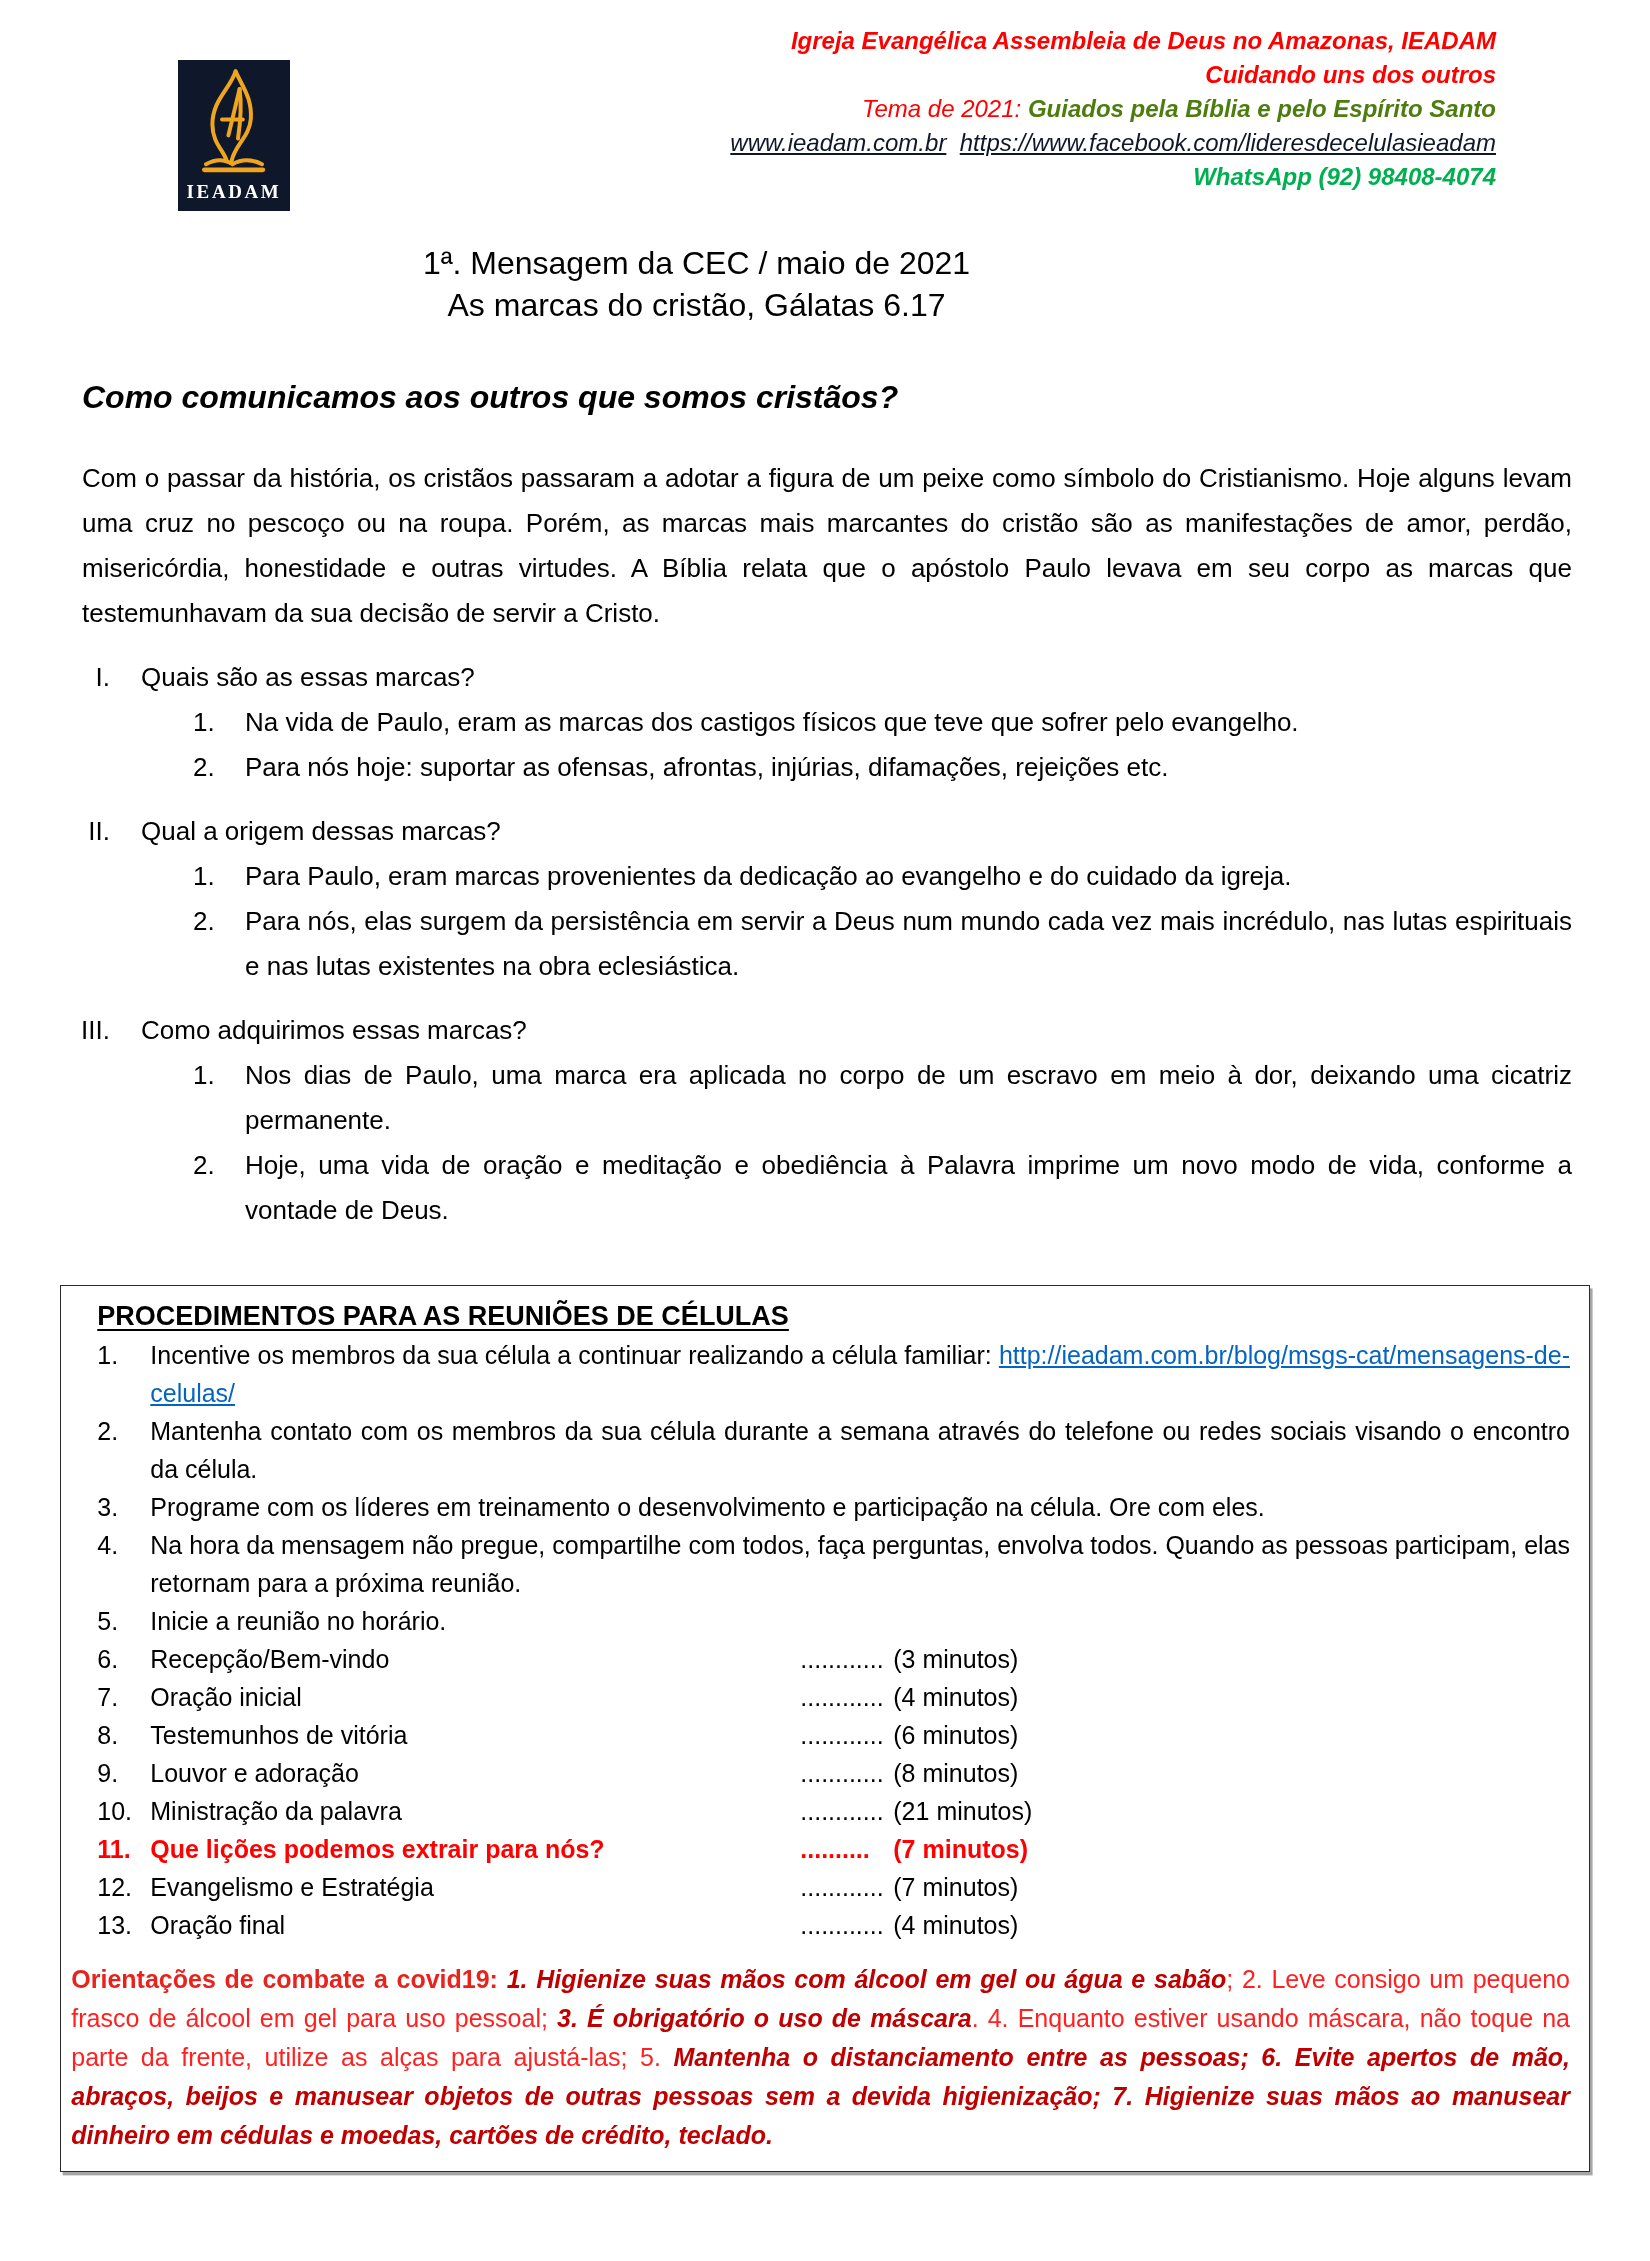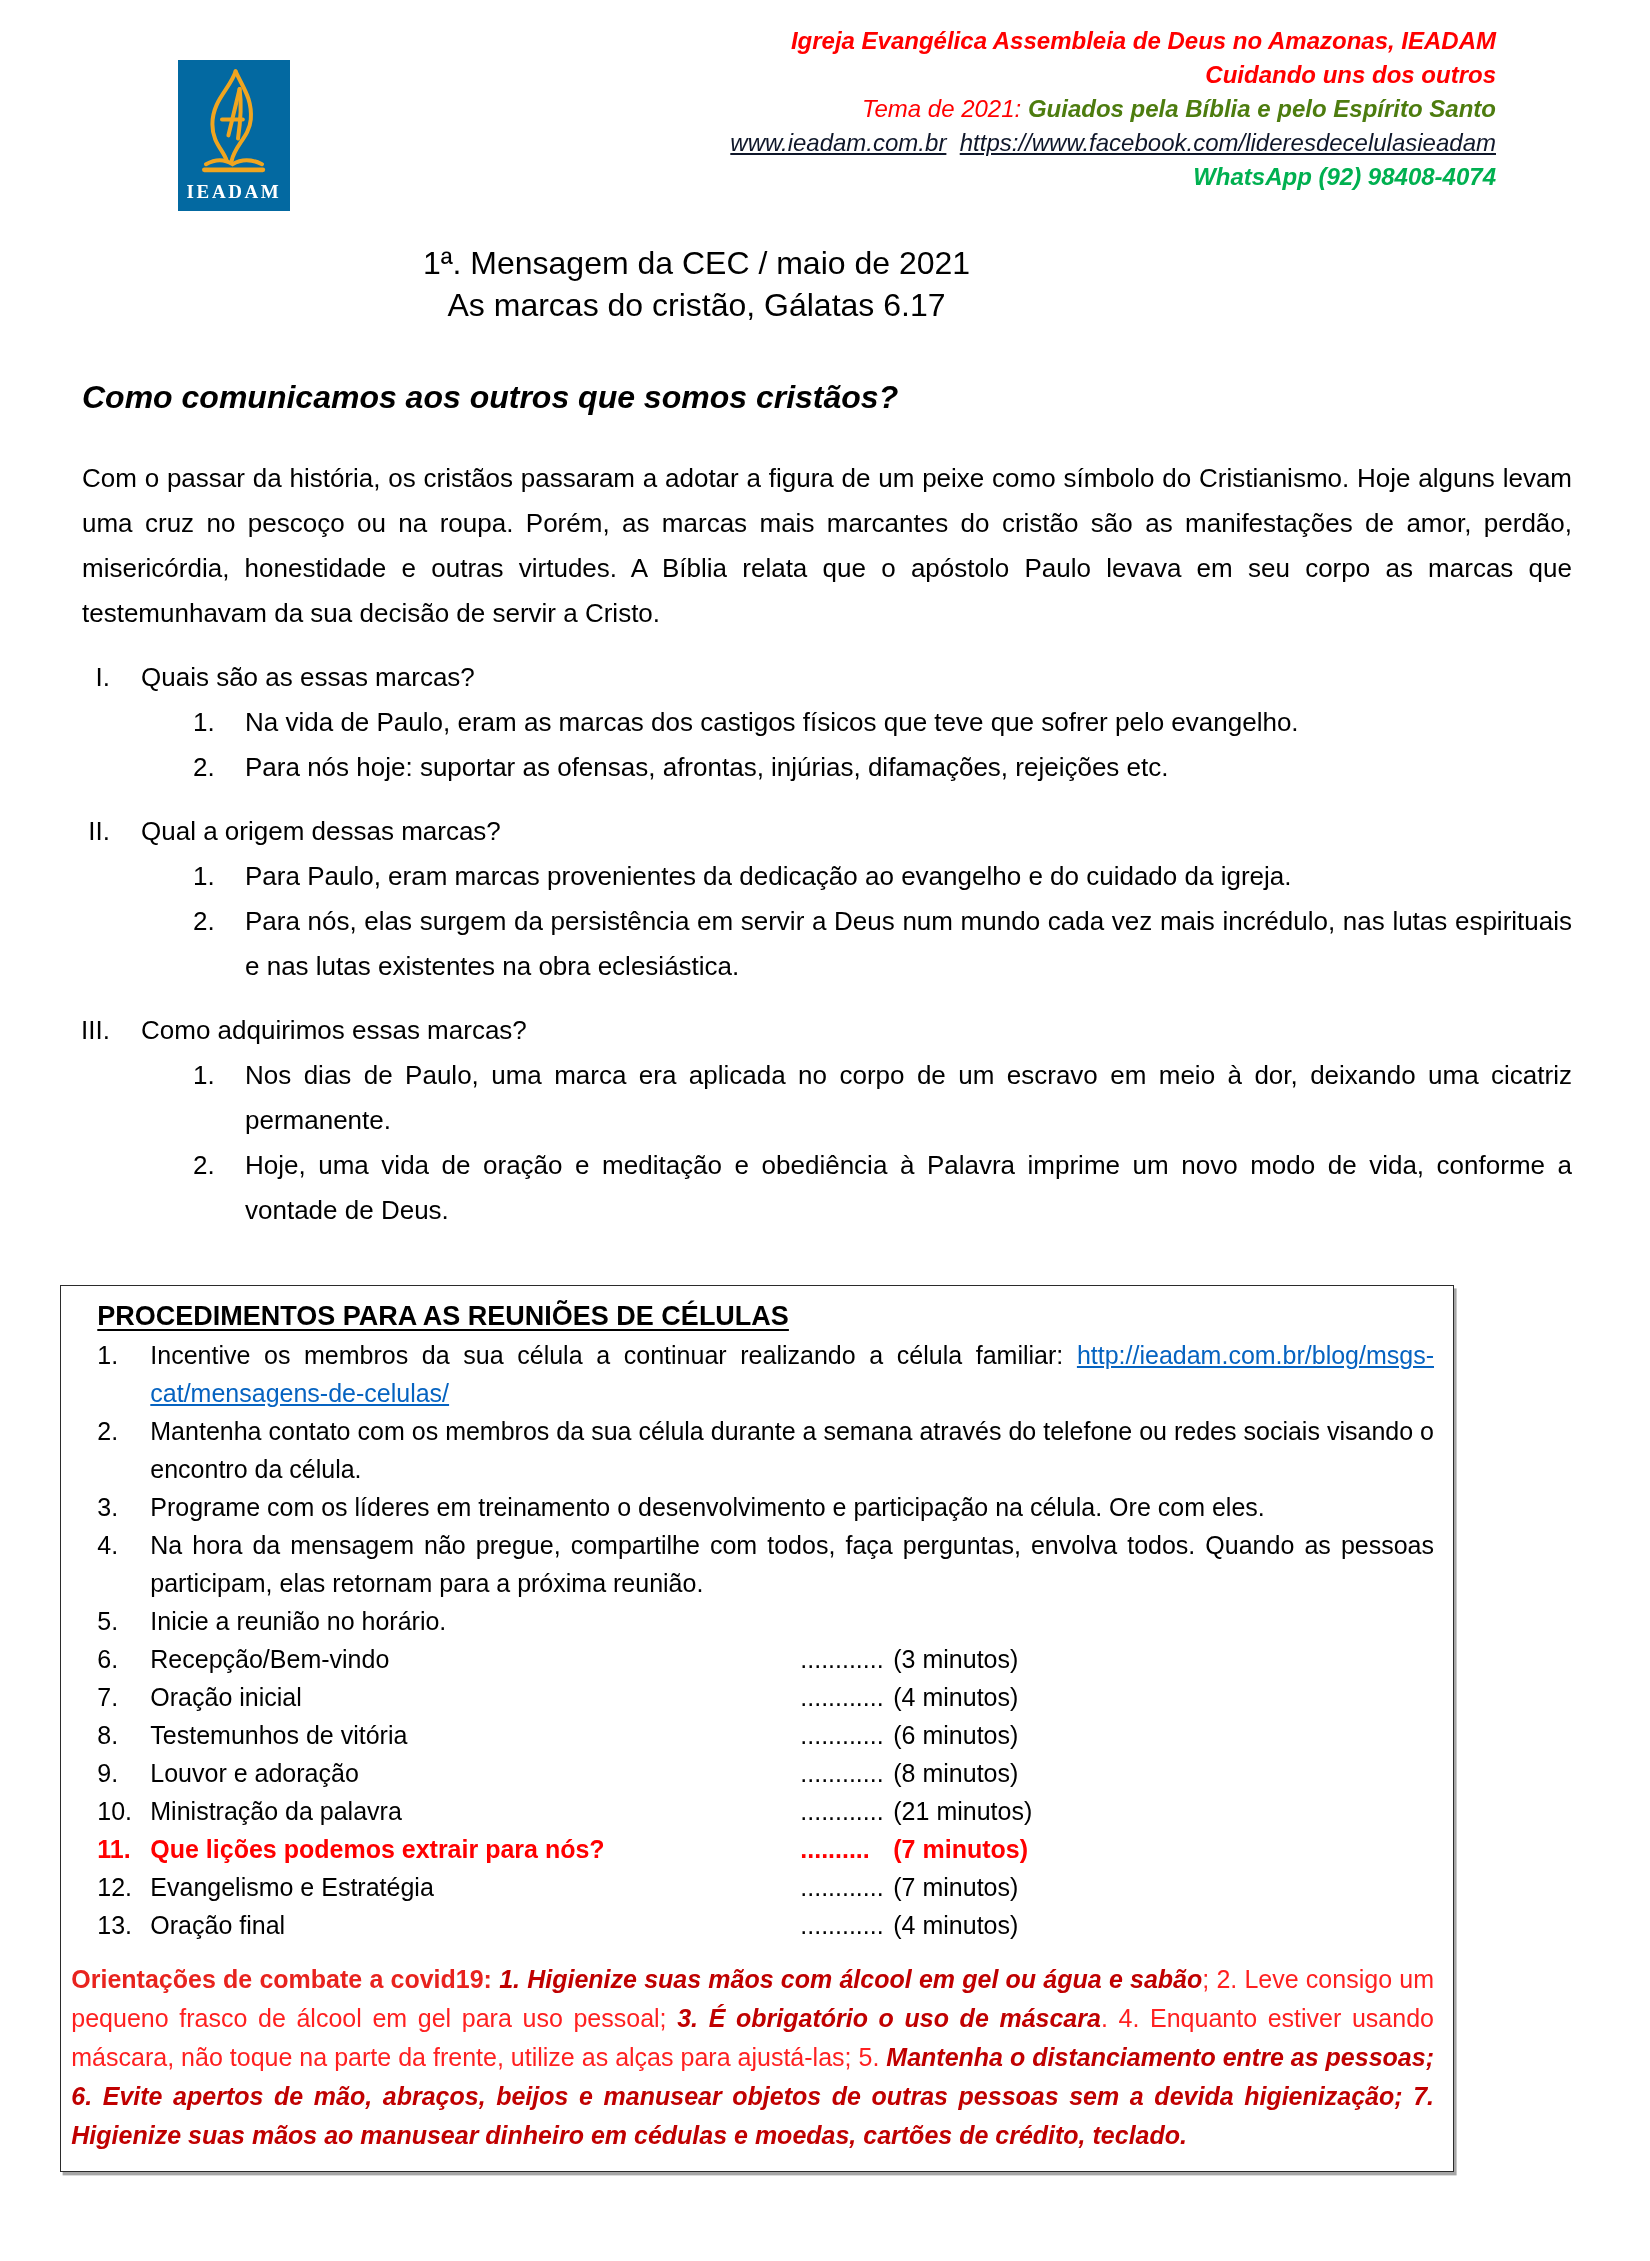--- a/index.html
+++ b/index.html
@@ -1,20 +1,20 @@
 <!DOCTYPE html>
 <html lang="pt" style="font-size:13.8px"><head>
 <meta charset="utf-8">
 <style>
   html,body{margin:0;padding:0;background:#ffffff;}
   body{width:1651px;height:2261px;font-family:"Liberation Sans",sans-serif;color:#000;}
   .page{position:relative;width:1651px;height:2261px;overflow:hidden;background:#fff;}
 
   
-  .logo{position:absolute;left:178px;top:60px;width:112px;height:151px;background:#0369a1;
+  .logo{position:absolute;left:178px;top:60px;width:112px;height:151px;background:#0f172a;
         display:flex;flex-direction:column;align-items:center;justify-content:flex-end;}
   .logo svg{position:absolute;top:5.2px;left:0;}
   .logo-text{position:relative;color:#fff;font-family:"Liberation Serif",serif;font-weight:bold;
              font-size:19px;letter-spacing:2.6px;margin-bottom:7.7px;}
   .header-text{padding-top:24px;margin-left:224px;width:1272px;text-align:right;
                font-size:24px;line-height:34px;font-weight:bold;font-style:italic;}
   .hdr-org,.hdr-slogan{color:#ff0000;}
   .hdr-theme-prefix{color:#ff0000;font-weight:normal;}
   .hdr-theme{color:#4d7c0f;}
   .hdr-links{font-weight:normal;}
@@ -35,21 +35,21 @@
   .sec-num{width:58px;text-align:right;flex-shrink:0;}
   .sec-title{margin-left:31px;}
   .sub-row{display:flex;margin-left:193px;font-size:26px;line-height:45px;}
   .sub-num{width:52px;flex-shrink:0;}
   .sub-text{flex:1;text-align:justify;}
 
   .closing-question{margin:45px 79px 0 82px;font-size:27px;line-height:45px;
                     font-weight:bold;font-style:italic;text-align:justify;}
 
   
-  .proc-box{margin:52px 0 0 60px;width:1394px;box-sizing:border-box;
+  .proc-box{margin:52px 0 0 60px;width:1530px;box-sizing:border-box;
             border:1.7px solid #2b2b2b;box-shadow:2.6px 3.4px 0 rgba(0,0,0,0.35);
             padding:10.3px 19px 15.5px 10.3px;}
   .box-title{margin-left:26px;font-size:27px;font-weight:bold;line-height:40px;
              text-decoration:underline;text-underline-offset:4.3px;text-decoration-thickness:2.1px;}
   .b-row{display:flex;margin-left:26px;font-size:25px;line-height:38px;}
   .b-num{width:53px;flex-shrink:0;}
   .b-text{flex:1;text-align:justify;overflow-wrap:anywhere;}
   .box-link{color:#0563c1;text-decoration:underline;cursor:pointer;}
   .s-row{display:flex;margin-left:26px;font-size:25px;line-height:38px;}
   .s-num{width:53px;flex-shrink:0;}

